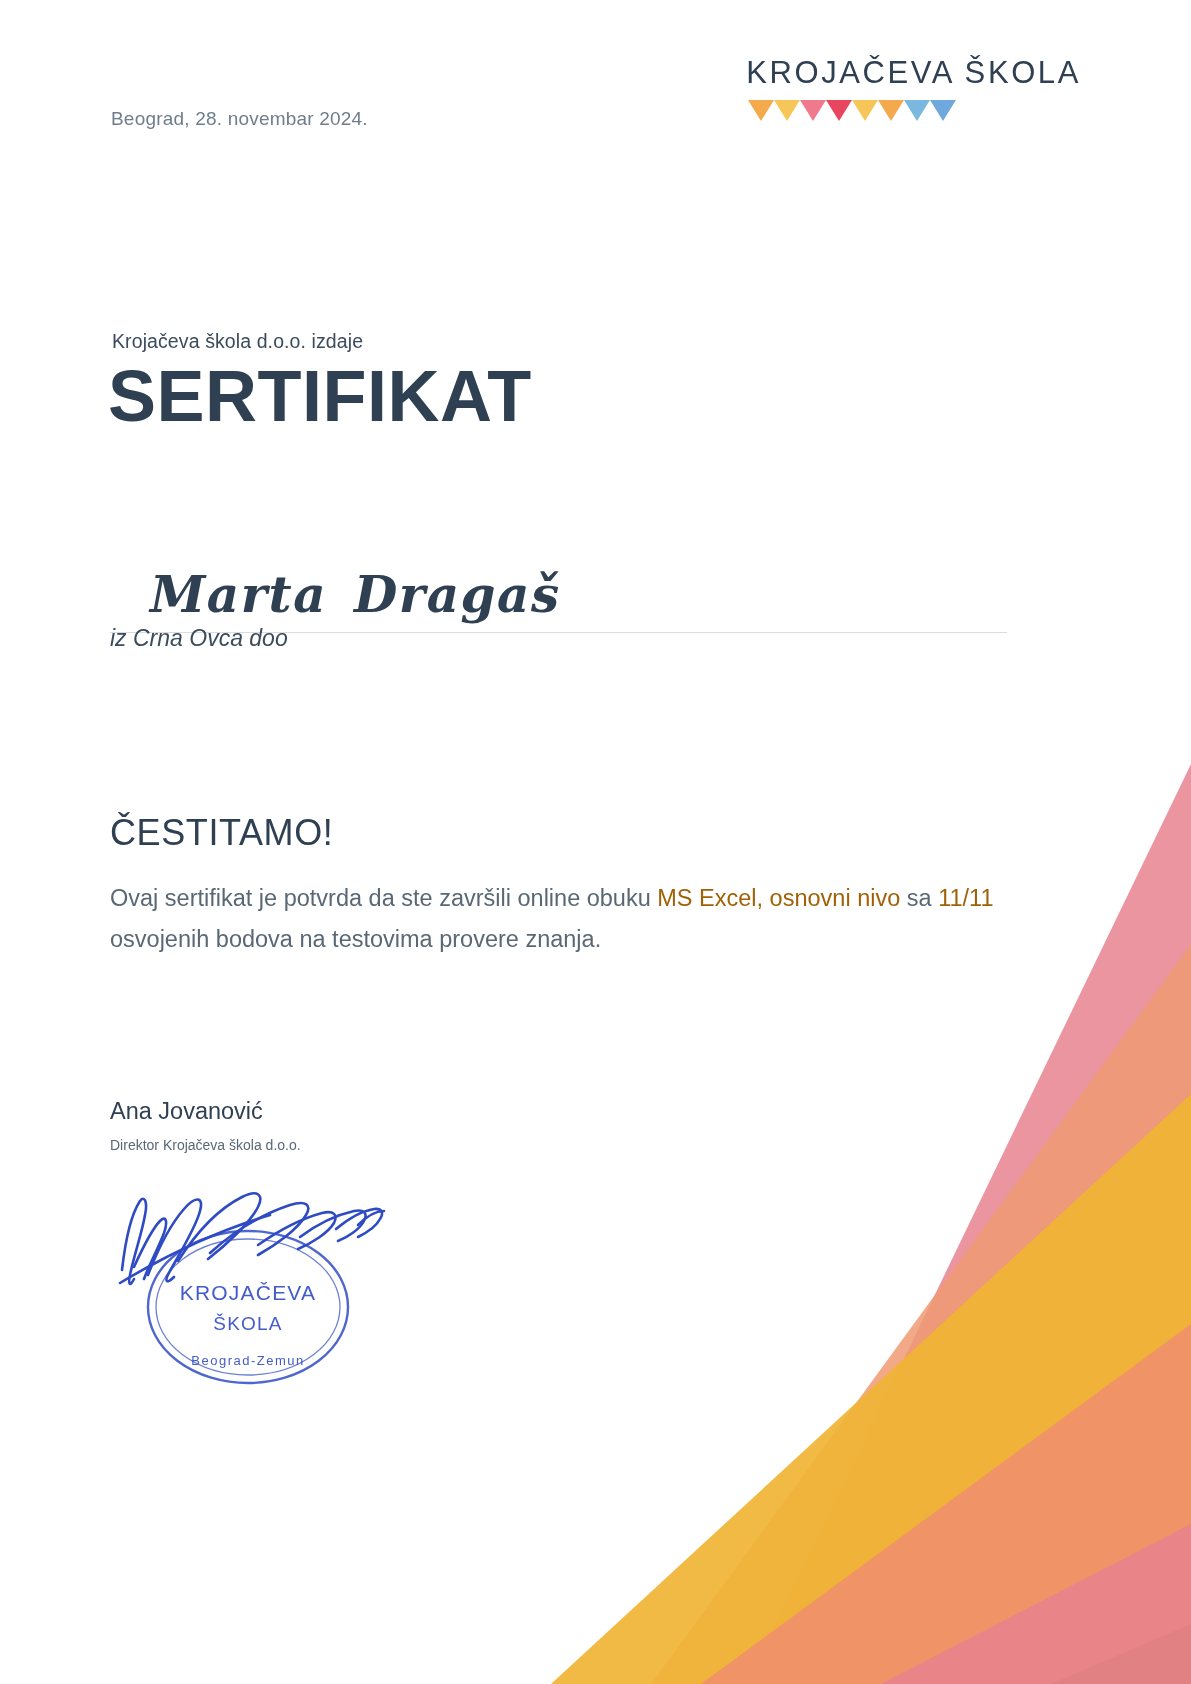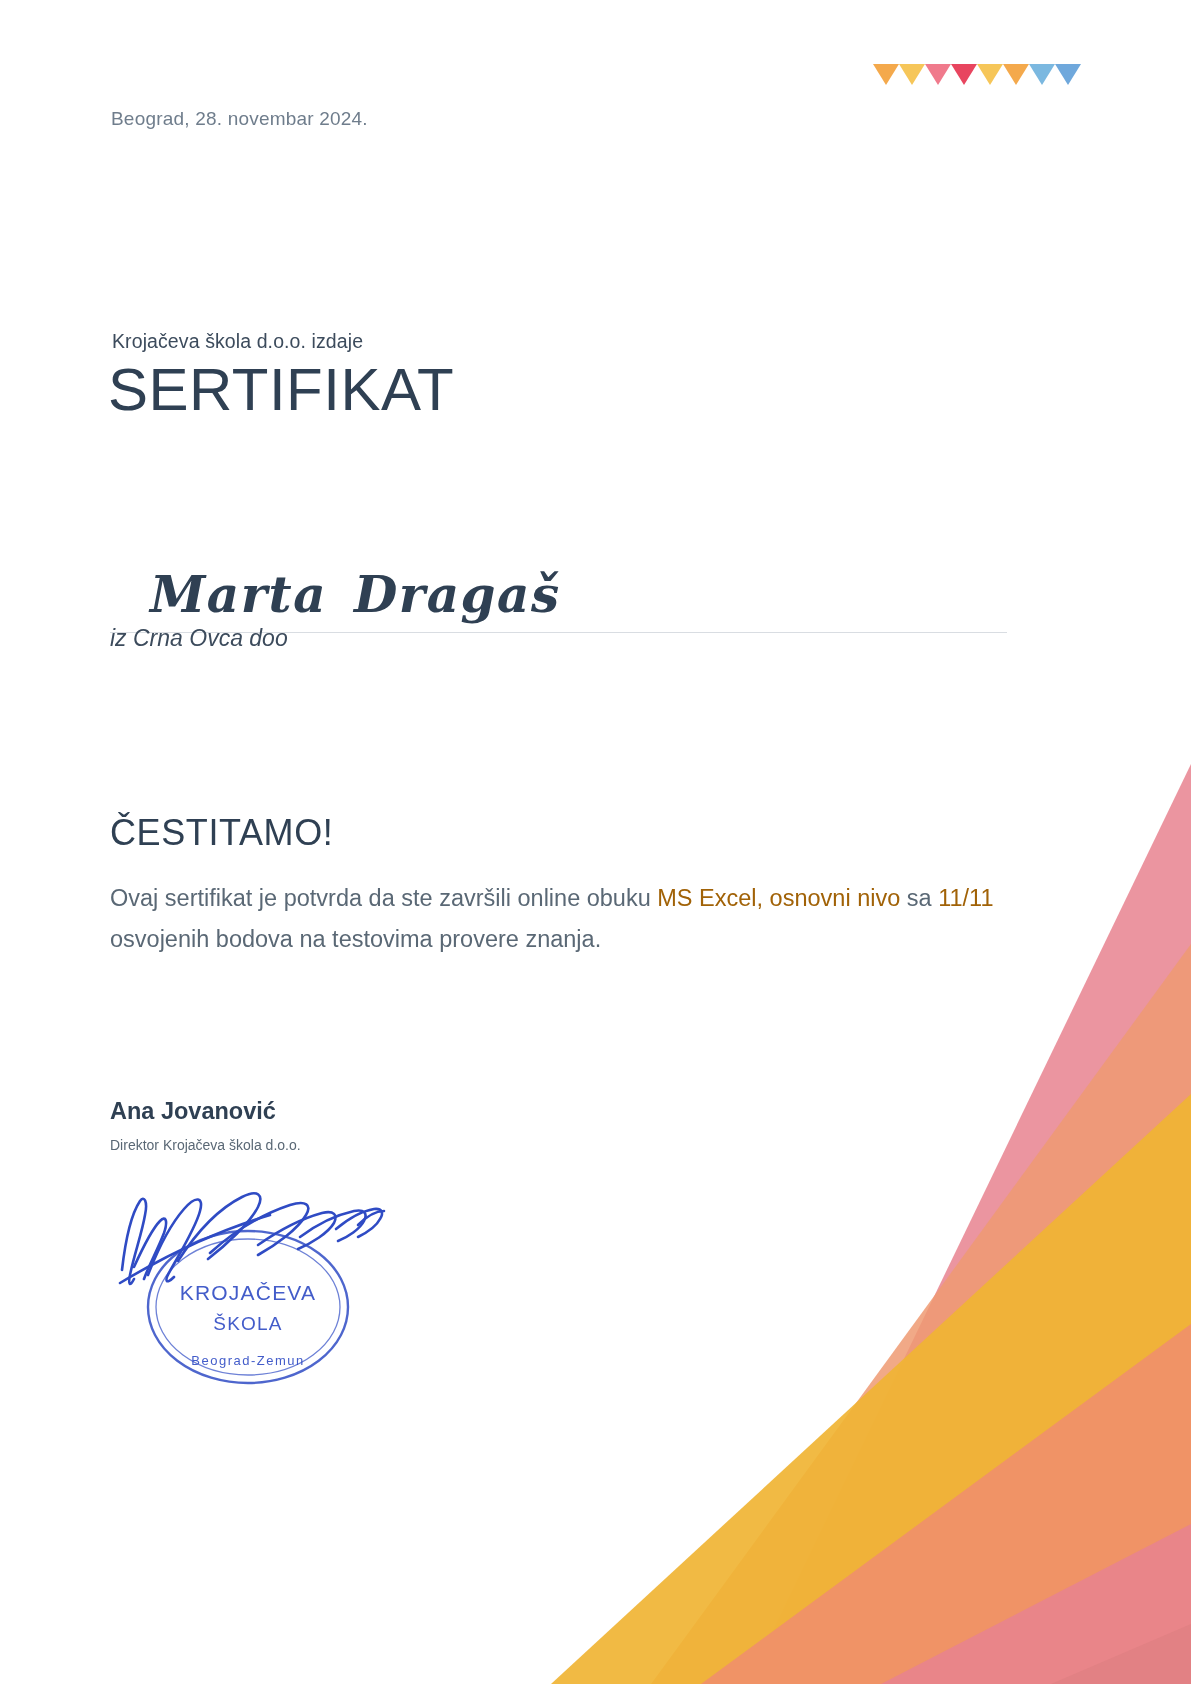--- a/index.html
+++ b/index.html
@@ -77,22 +77,22 @@
     left: 112px;
     top: 330px;
     font-size: 19.5px;
     color: #3c4b5c;
     letter-spacing: 0.1px;
   }
   .cert-title {
     position: absolute;
     left: 108px;
     top: 355px;
-    font-size: 60px;
-    font-weight: normal;
+    font-size: 72px;
+    font-weight: bold;
     color: #2f4053;
     letter-spacing: 0.5px;
   }
 
   
   .recipient {
     position: absolute;
     left: 110px;
     top: 565px;
     font-family: "DejaVu Serif", serif;
@@ -142,21 +142,20 @@
   }
   .body-text b { color: #a16207; font-weight: normal; }
 
   
   .sig-name {
     position: absolute;
     left: 110px;
     top: 1098px;
     font-size: 23.5px;
     color: #2f4053;
-    font-weight: bold;
   }
   .sig-role {
     position: absolute;
     left: 110px;
     top: 1137px;
     font-size: 14px;
     color: #5a6875;
   }
   .sig-graphic {
     position: absolute;
@@ -177,20 +176,21 @@
       <polygon points="640,0 640,920 196,920" fill="#e8838f" opacity="0.85"></polygon>
       <polygon points="640,180 640,920 100,920" fill="#ef9a72" opacity="0.85"></polygon>
       <polygon points="640,330 640,920 0,920" fill="#f0b434" opacity="0.92"></polygon>
       <polygon points="640,560 640,920 150,920" fill="#ef8f6b" opacity="0.9"></polygon>
       <polygon points="640,760 640,920 330,920" fill="#e8838f" opacity="0.85"></polygon>
       <polygon points="640,860 640,920 500,920" fill="#e07f83" opacity="0.8"></polygon>
     </svg>
   </div>
 
   <div class="logo-block">
+    <div class="logo-text">KROJAČEVA ŠKOLA</div>
     <div class="logo-tri-row">
       <span class="tri" style="border-top-color:#f4a94c"></span>
       <span class="tri" style="border-top-color:#f6c659"></span>
       <span class="tri" style="border-top-color:#f07a8c"></span>
       <span class="tri" style="border-top-color:#e8455f"></span>
       <span class="tri" style="border-top-color:#f6c659"></span>
       <span class="tri" style="border-top-color:#f4a94c"></span>
       <span class="tri" style="border-top-color:#7bb8e0"></span>
       <span class="tri" style="border-top-color:#6fa8dc"></span>
     </div>

